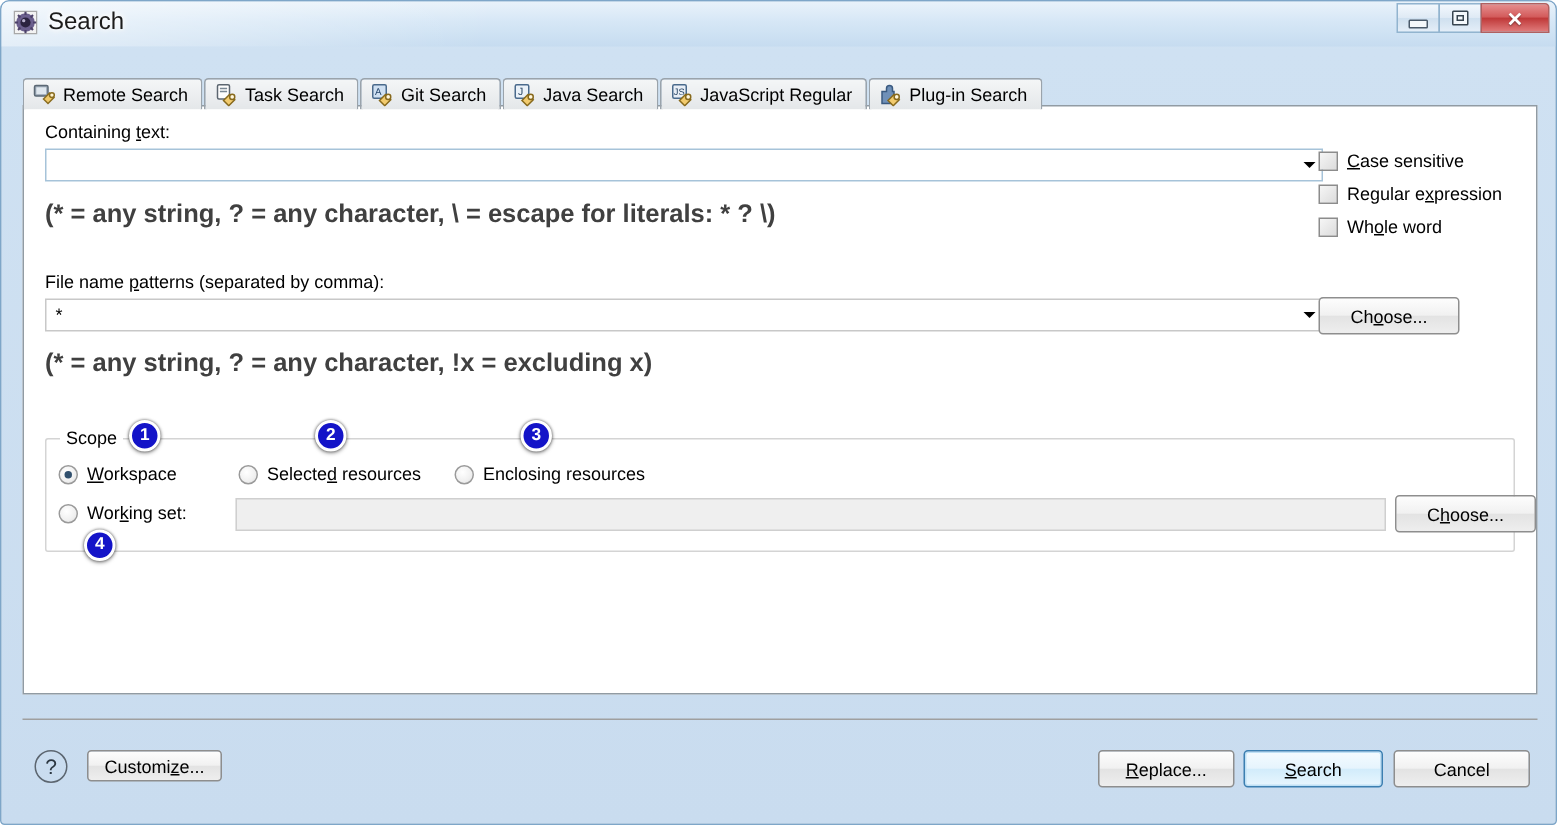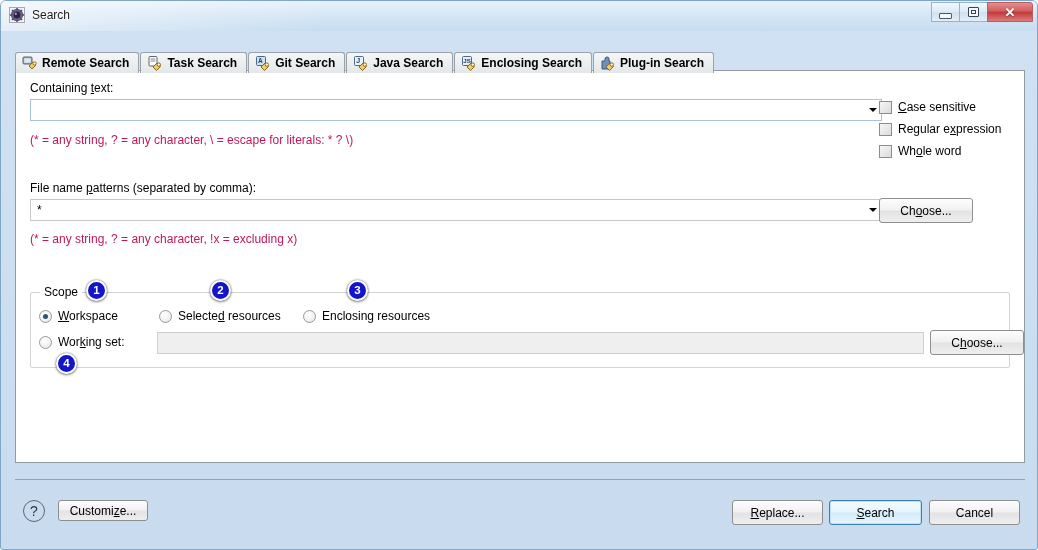--- a/index.html
+++ b/index.html
@@ -38,21 +38,21 @@
     padding-left: 8px;
     z-index: 2;
   }
   #title-icon {
     width: 16px; height: 16px;
     margin-right: 7px;
     position: relative;
     flex: 0 0 auto;
   }
   #title-text {
-    font-size: 12px;
+    font-size: 16px;
     color: #1c1c1c;
     text-shadow: 0 0 3px #fff, 0 0 5px #fff, 0 0 7px #fff;
   }
   #caption-buttons {
     position: absolute; right: 4px; top: 1px;
     display: flex; align-items: center; gap: 0;
   }
   .cap-btn {
     width: 29px; height: 20px;
     border: 1px solid #92b4cf;
@@ -101,21 +101,20 @@
     background: linear-gradient(to bottom, #f4f6f7 0%, #e4e7e9 100%);
     border: 1px solid #9aa3ab;
     border-bottom: none;
     border-radius: 3px 3px 0 0;
     margin-right: 1px;
     font-size: 12px;
     color: #000;
     white-space: nowrap;
     position: relative;
     top: 3px;
-    font-weight: bold;
   }
   .tab.selected {
     height: 25px;
     top: 0;
     background: #fff;
     border-color: #919ba3;
     z-index: 4;
     font-weight: normal;
   }
   .tab .ticon {
@@ -128,21 +127,21 @@
   #panel {
     position: absolute;
     left: 14px; top: 69px;
     width: 1010px; height: 393px;
     background: #fff;
     border: 1px solid #919ba3;
     z-index: 2;
   }
 
   .lbl { font-size: 12px; color: #000; }
-  .hint { font-size: 12px; color: #be185d; }
+  .hint { font-size: 17px; color: #404040; font-weight: bold; }
   u.mn { text-decoration: underline; }
 
   
   .combo {
     height: 22px;
     background: #fff;
     border: 1px solid #a6c3d9;
     display: flex; align-items: center;
     padding-left: 6px;
     font-size: 12px;
@@ -359,21 +358,21 @@
 
     <div class="tab">
       <span class="ticon">
         <svg width="16" height="16" viewBox="0 0 16 16">
           <rect x="1.5" y="1.5" width="9" height="9" rx="1" fill="#e8eef6" stroke="#4a6a8c"></rect>
           <text x="2.2" y="8.4" font-size="6.2" fill="#1c3b5c" font-family="Liberation Sans">JS</text>
           <path d="M6 12 L10 8 L13.5 11.5 L9.5 15.5 Z" fill="#f2cb6e" stroke="#87691c"></path>
           <circle cx="11.8" cy="9.6" r="1.7" fill="#fff6dc" stroke="#87691c"></circle>
         </svg>
       </span>
-      <span>Enclosing Search</span>
+      <span>JavaScript Regular</span>
     </div>
 
     <div class="tab">
       <span class="ticon">
         <svg width="16" height="16" viewBox="0 0 16 16">
           <path d="M2 6 h3 v-2 a2 2 0 1 1 4 0 v2 h1 v8 h-8 Z" fill="#6f90b8" stroke="#3a5a80"></path>
           <path d="M6 12 L10 8 L13.5 11.5 L9.5 15.5 Z" fill="#f2cb6e" stroke="#87691c"></path>
           <circle cx="11.8" cy="9.6" r="1.7" fill="#fff6dc" stroke="#87691c"></circle>
         </svg>
       </span>

